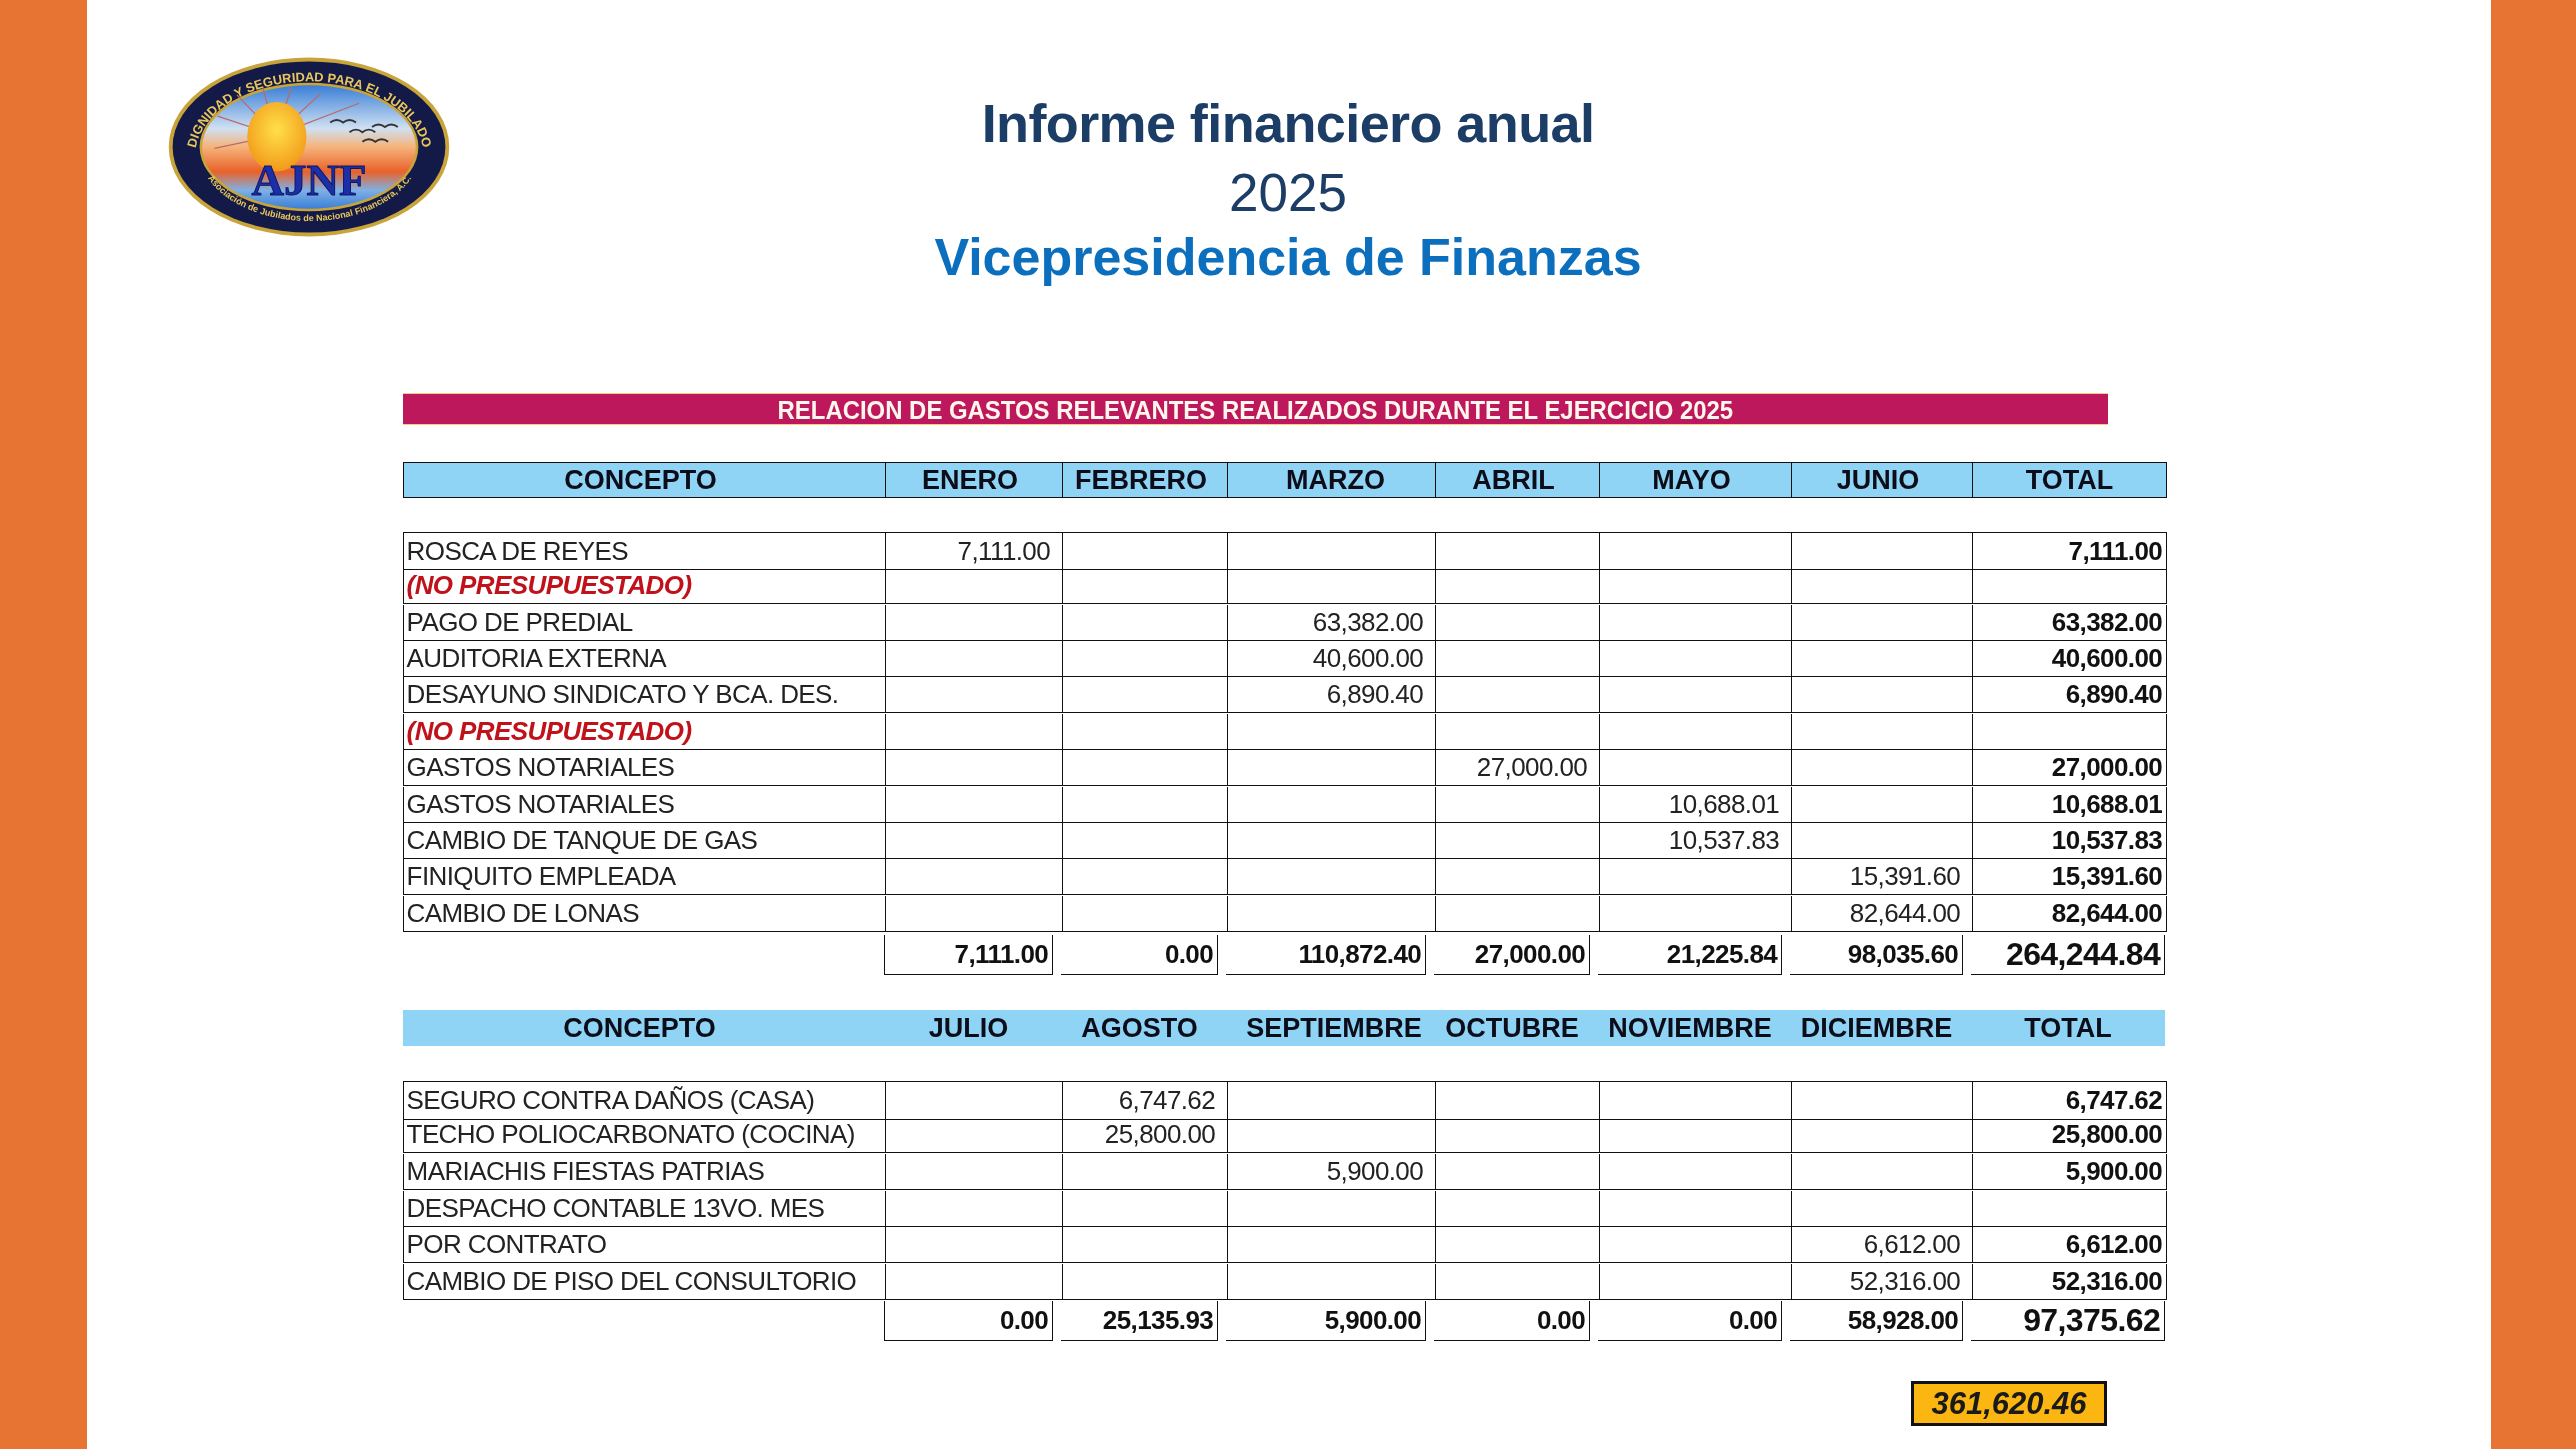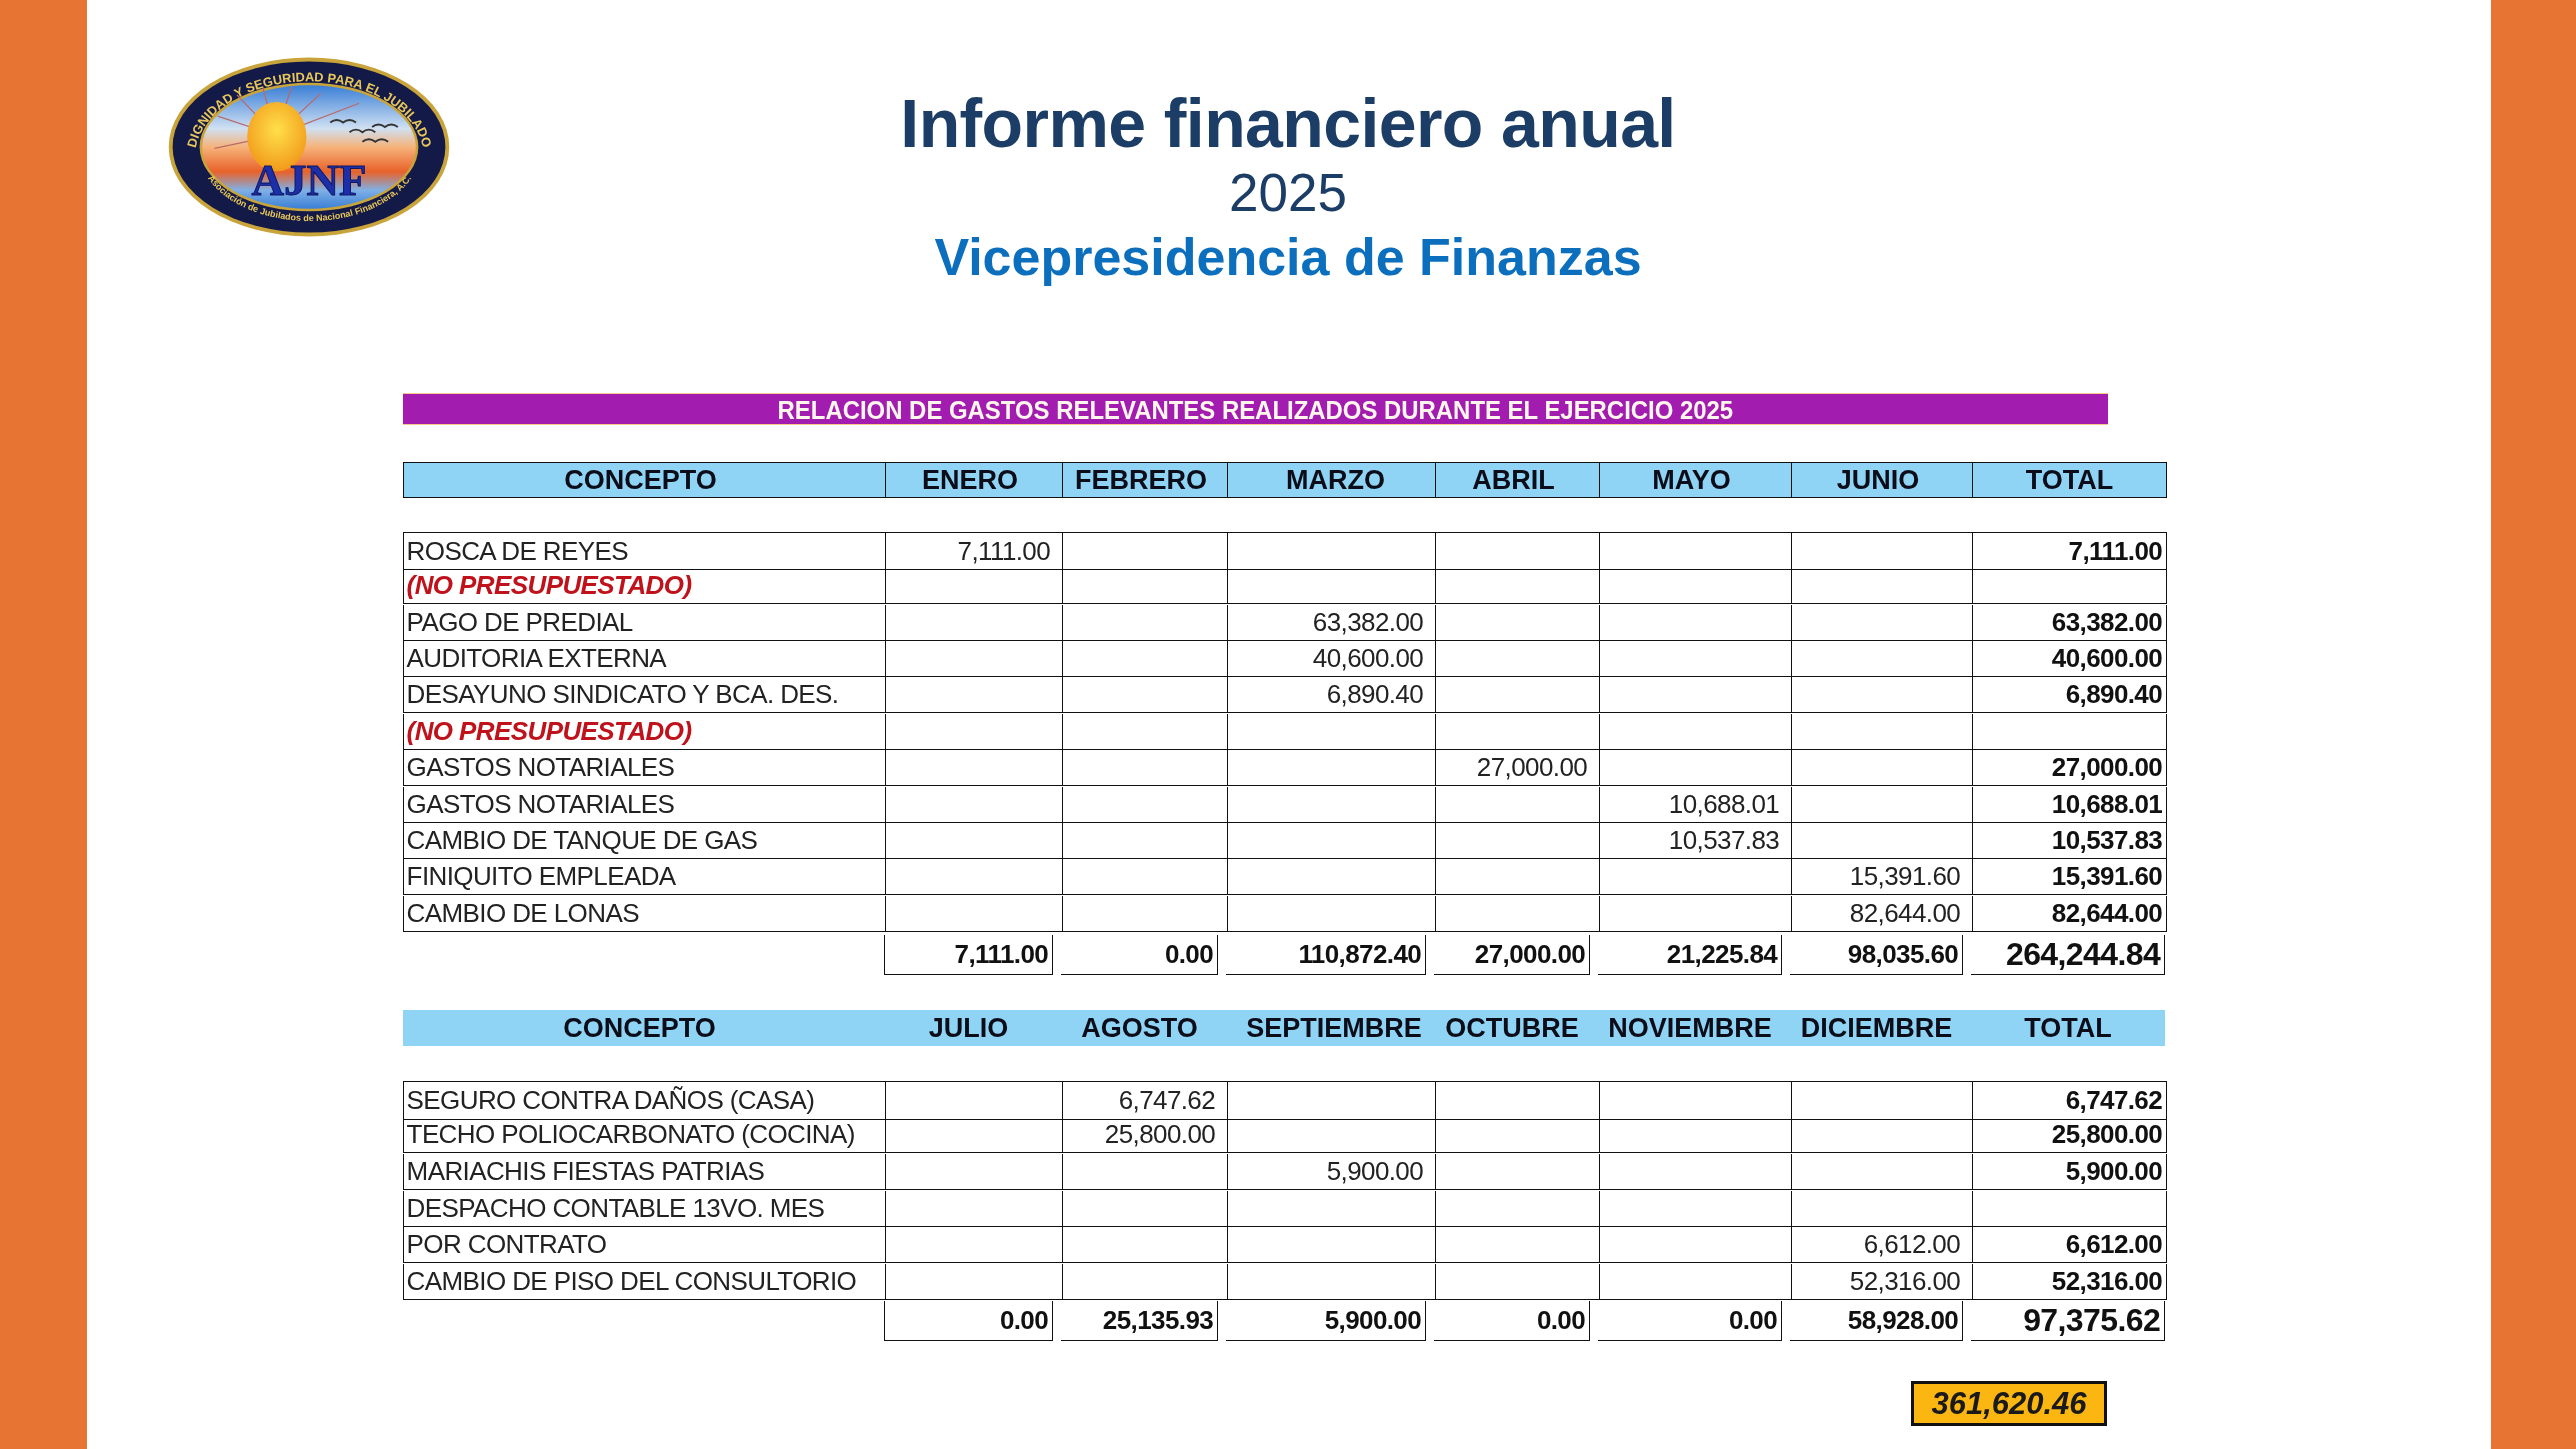--- a/index.html
+++ b/index.html
@@ -10,28 +10,28 @@
   }
   .side { position: absolute; top: 0; height: 1449px; background: #e87433; }
   .side.left { left: 0; width: 87px; }
   .side.right { left: 2491px; width: 85px; }
 
   
   .logo { position: absolute; left: 166px; top: 55px; width: 286px; height: 184px; }
 
   
   .titles { position: absolute; left: 644px; width: 1288px; top: 85px; text-align: center; }
-  .t1 { font-size: 68px; font-weight: bold; color: #1b3d66; line-height: 76px; letter-spacing: -0.6px; }
+  .t1 { font-size: 54px; font-weight: bold; color: #1b3d66; line-height: 76px; letter-spacing: -0.6px; }
   .t2 { font-size: 53px; color: #1b3d66; line-height: 64px; }
   .t3 { font-size: 52px; font-weight: bold; color: #0b6fbe; line-height: 64px; }
 
   
   .banner {
     position: absolute; left: 403px; top: 393px; width: 1705px; height: 32px;
-    background: #a21caf; border-top: 1.3px solid #f5c98a; border-bottom: 1.3px solid #f5c98a;
+    background: #be185d; border-top: 1.3px solid #f5c98a; border-bottom: 1.3px solid #f5c98a;
     color: #fff7ec; font-weight: bold; font-size: 26px; line-height: 32px; text-align: center;
     letter-spacing: 0px; box-sizing: border-box;
   }
   .banner span { display: inline-block; transform: scaleX(0.92); }
 
   
   .hdr, .row, .tot { position: absolute; left: 403px; display: flex; box-sizing: border-box; gap: 8px; }
   .hdr { height: 36px; background: #8fd4f4; font-weight: bold; font-size: 27px; color: #0d0d1a; }
   .hdr.b { border: 1.9px solid #111; }
   .hdr > div { display: flex; align-items: center; justify-content: center; box-sizing: border-box; }

